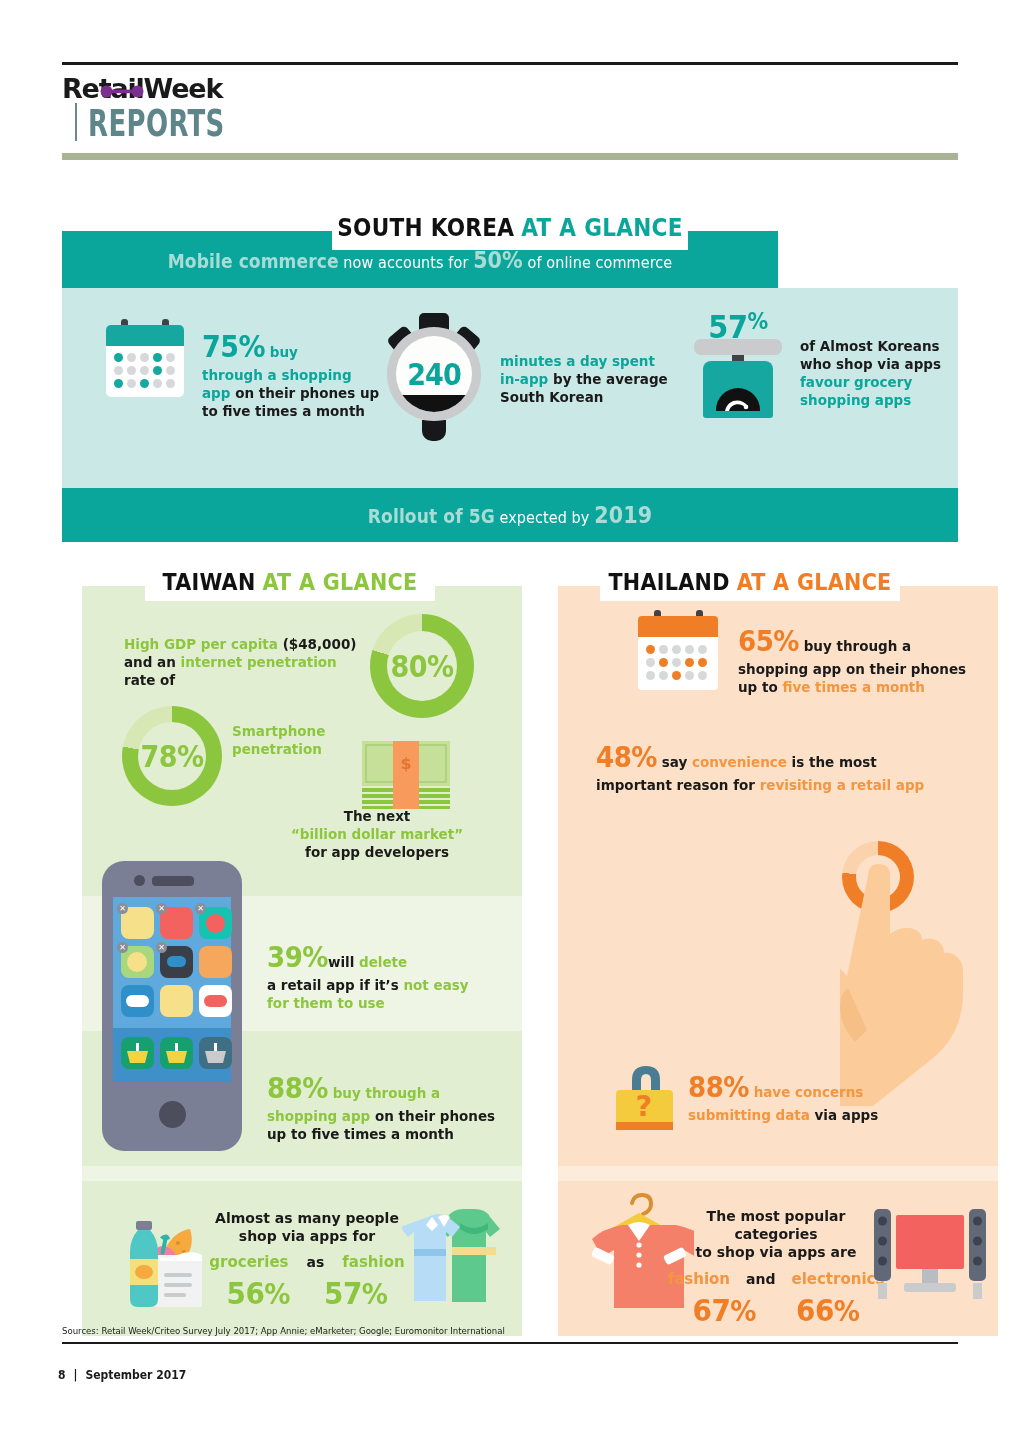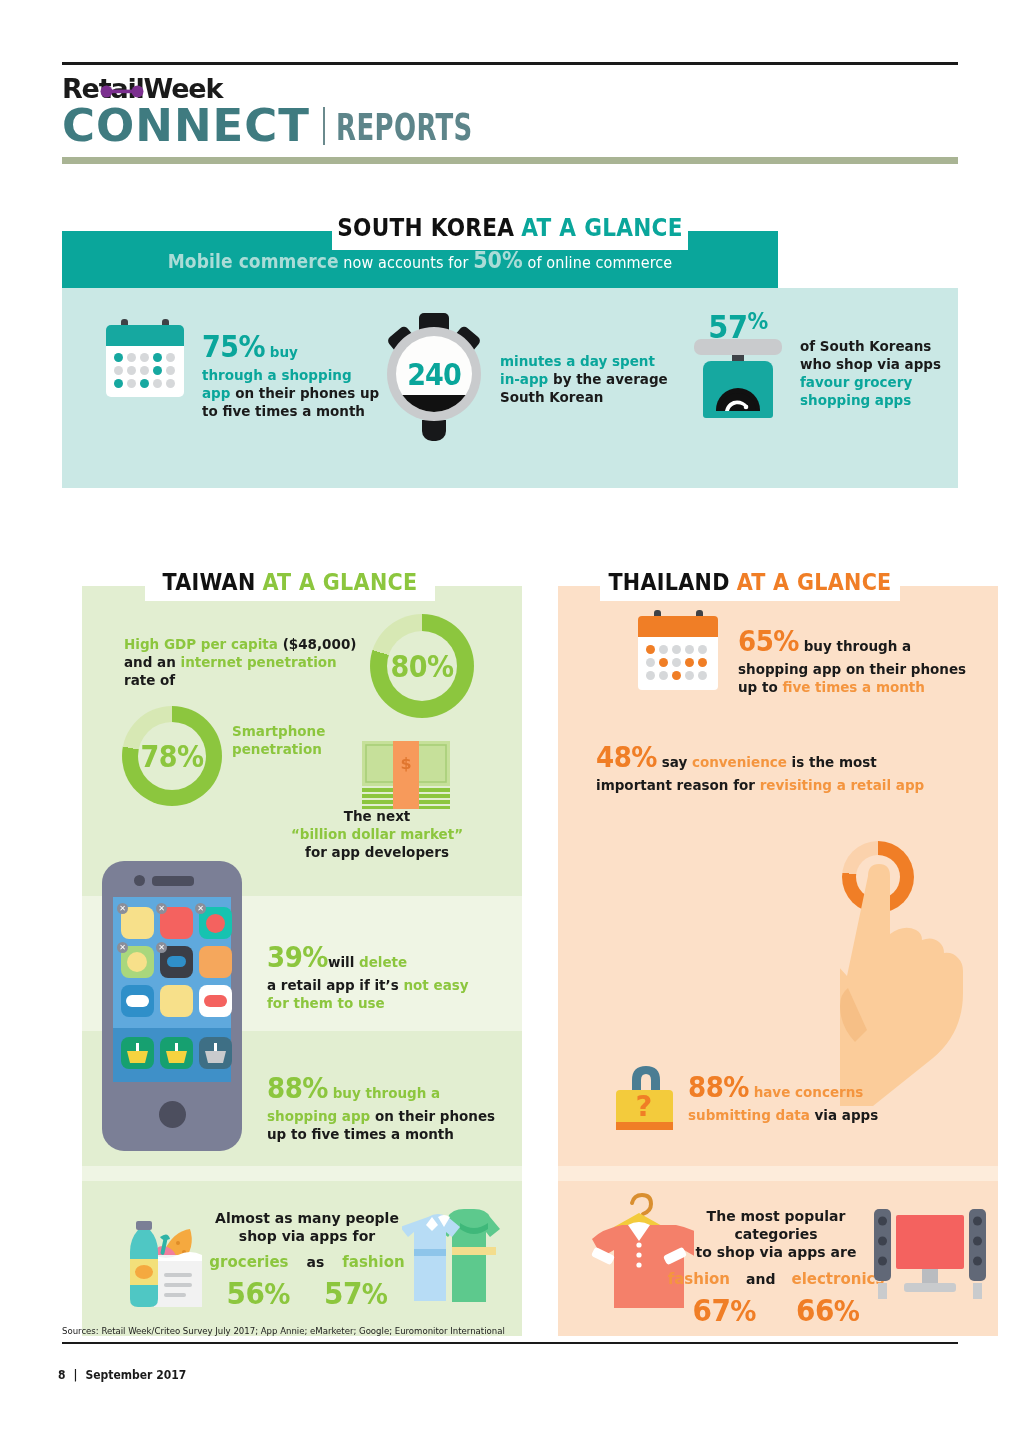--- a/index.html
+++ b/index.html
@@ -176,21 +176,20 @@
   }
   .pagefoot .bar { color: #1a1a1a; }
 </style>
 </head>
 <body>
 
 <div class="masthead">
   <div class="masthead-rule"></div>
   <div class="logo-retailweek">RetailWeek</div>
   <div class="logo-row">
-    <div class="logo-connect">CONNECT</div>
     <svg class="connect-dumbbell" viewBox="0 0 44 13">
       <circle cx="6.5" cy="6.5" r="6" fill="#7b2f8f"></circle>
       <rect x="6" y="4.6" width="32" height="3.6" fill="#7b2f8f"></rect>
       <circle cx="37.5" cy="6.5" r="6" fill="#7b2f8f"></circle>
     </svg>
     <div class="logo-divider"></div>
     <div class="logo-reports">REPORTS</div>
   </div>
   <div class="masthead-bar"></div>
 </div>
@@ -280,29 +279,34 @@
         <div class="scale-body" style="left:13px; top:53px; width:70px; height:57px;"></div>
         <div class="scale-dial" style="left:26px; top:80px; width:44px; height:23px;">
           <svg viewBox="0 0 44 23" width="44" height="23">
             <path d="M4 23 A18 18 0 0 1 40 23 Z" fill="#111111"></path>
             <path d="M9 23 C12 10, 26 10, 32 18 L30 20 C25 14, 15 15, 13 23 Z" fill="#ffffff"></path>
             <circle cx="30" cy="19" r="2.3" fill="#ffffff"></circle>
           </svg>
         </div>
       </div>
       <div class="stat-text" style="padding-top:30px;">
-        <span class="plain">of South Koreans</span><br>
+        <span class="plain">of Almost Koreans</span><br>
         <span class="plain">who shop via apps</span><br>
         <span class="teal">favour grocery</span><br>
         <span class="teal">shopping apps</span>
       </div>
     </div>
 
   </div>
 
+  <div class="sk-band-bottom">
+    <div class="band-text">
+      <span class="hl">Rollout of 5G</span><span> expected by </span><span class="hl-big">2019</span>
+    </div>
+  </div>
 </div>
 
 <div class="title-tab" style="left:145px; top:563px; width:290px; height:38px; font-size:23px;">
   <span class="tt-dark">TAIWAN</span>
   <span style="width:7px"></span>
   <span class="tt-green">AT A GLANCE</span>
 </div>
 
 <div class="col col-tw">
 

